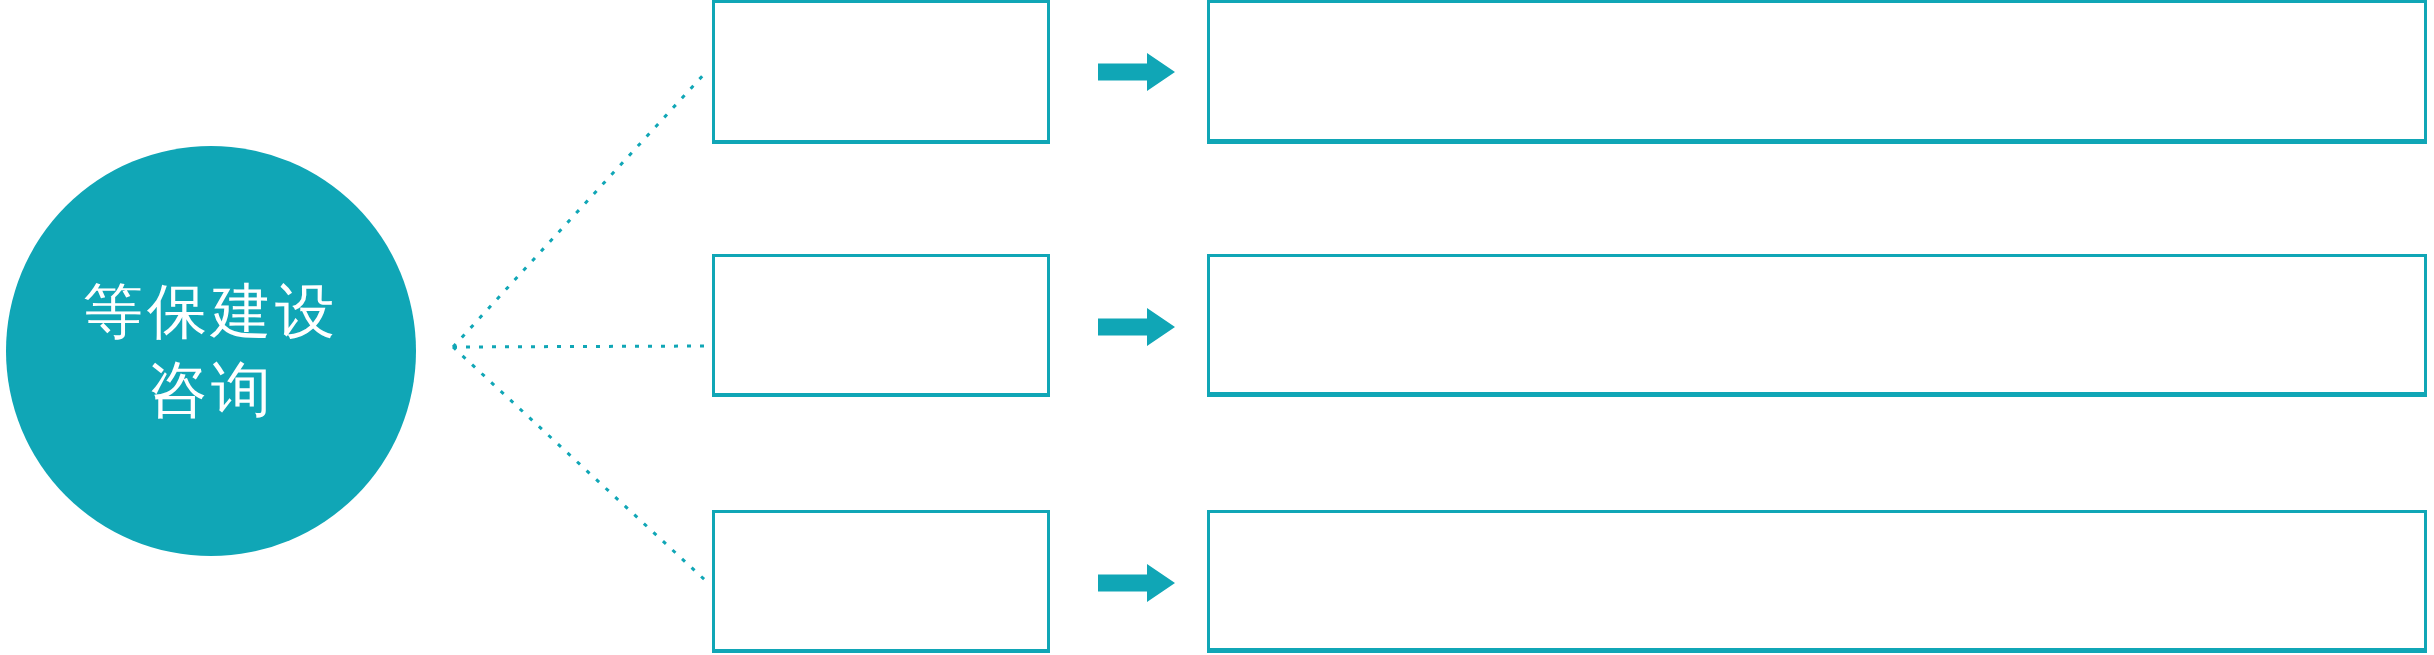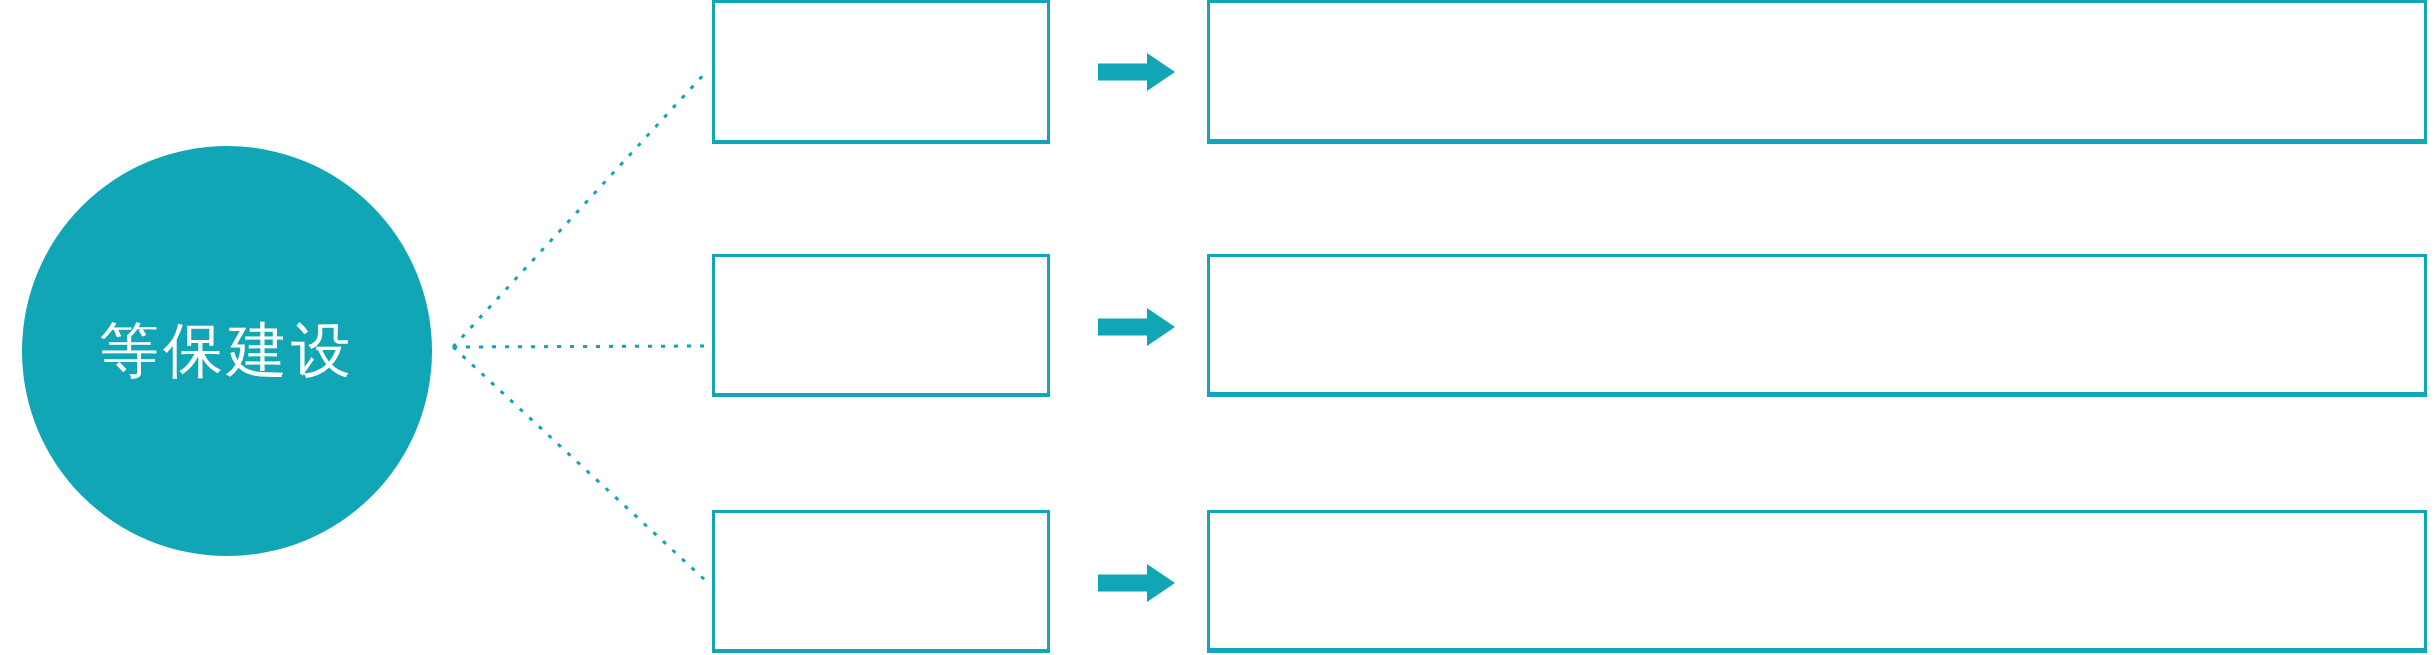--- a/index.html
+++ b/index.html
@@ -23,21 +23,21 @@
   .connectors {
     position: absolute;
     left: 0; top: 0;
     width: 2434px;
     height: 655px;
     color: var(--accent);
     pointer-events: none;
   }
   .topic-circle {
     position: absolute;
-    left: 22px;
+    left: 6px;
     top: 146px;
     width: 410px;
     height: 410px;
     border-radius: 50%;
     background: var(--accent);
     display: flex;
     flex-direction: column;
     align-items: center;
     justify-content: center;
     color: var(--text-on-accent);
@@ -86,20 +86,21 @@
 <div class="canvas">
 
   <svg class="connectors" viewBox="0 0 2434 655" xmlns="http://www.w3.org/2000/svg">
     <line x1="453" y1="347" x2="706" y2="72" stroke="currentColor" stroke-width="3" stroke-dasharray="4 9"></line>
     <line x1="453" y1="347" x2="706" y2="346" stroke="currentColor" stroke-width="3" stroke-dasharray="4 9"></line>
     <line x1="453" y1="347" x2="706" y2="581" stroke="currentColor" stroke-width="3" stroke-dasharray="4 9"></line>
   </svg>
 
   <div class="topic-circle">
     <div>等保建设</div>
+    <div>咨询</div>
   </div>
 
   <div class="row row1">
     <div class="cat-box"></div>
     <div class="arrow">
       <svg viewBox="0 0 77 38" xmlns="http://www.w3.org/2000/svg">
         <polygon fill="currentColor" points="0,10.5 49,10.5 49,0 77,19 49,38 49,27.5 0,27.5"></polygon>
       </svg>
     </div>
     <div class="detail-box"></div>

